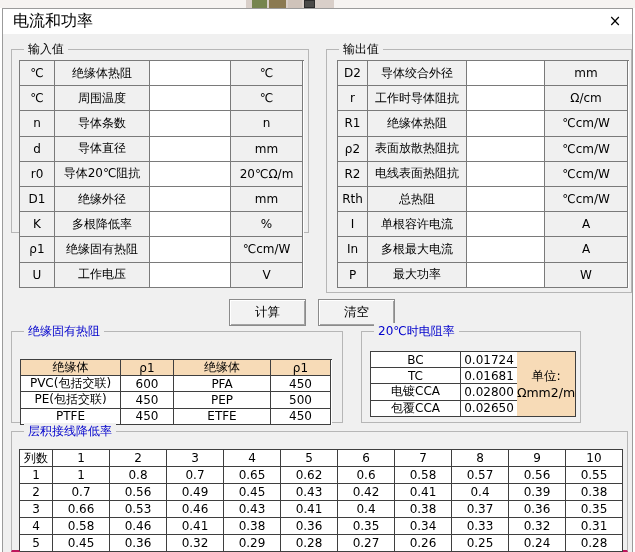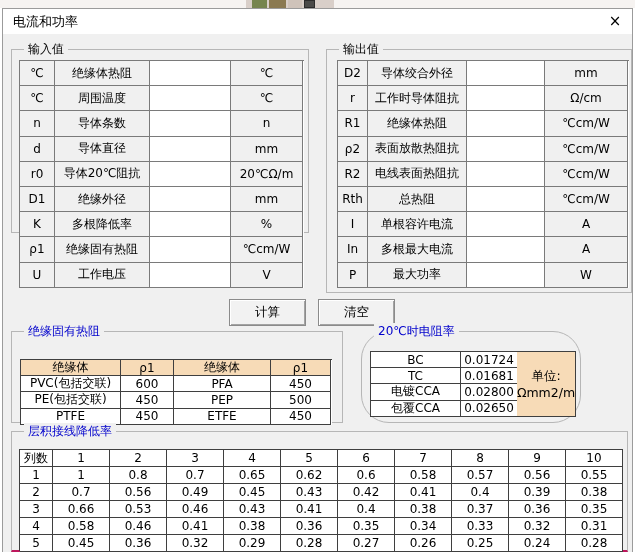--- a/index.html
+++ b/index.html
@@ -12,21 +12,21 @@
   .thumbs { position:absolute; left:246px; top:0; width:88px; height:8px; background:#d9cfc9; display:flex; gap:2px; padding-left:6px; }
   .th { height:8px; }
   .t1 { width:15px; background:#76854f; }
   .t2 { width:17px; background:#8b7a52; }
   .t3 { width:14px; background:#cfc3ba; }
   .t4 { width:11px; background:#4a4a48; border:1px solid #2c2c2c; }
 
   
   .dialog { position:absolute; left:2px; top:8px; width:631px; height:544px; background:#f0f0f0; border:1px solid #9b9b9b; border-bottom:none; }
   .titlebar { position:absolute; left:0; top:0; width:100%; height:25px; background:#ffffff; display:flex; align-items:center; }
-  .title { padding-left:10px; font-size:13px; }
+  .title { padding-left:10px; font-size:16px; }
   .close { position:absolute; right:6px; top:2px; width:22px; height:21px; background:transparent; border:none; font-size:15px; line-height:21px; text-align:center; cursor:pointer; color:#000; font-family:"DejaVu Sans",sans-serif; }
 
   
   .groupbox { position:absolute; border:1px solid #b6b6b6; }
   .glabel { position:absolute; top:-9px; left:12px; background:#f0f0f0; padding:0 4px; font-size:12px; white-space:nowrap; }
   .glabel.blue { color: var(--blue, #0000cc); }
 
   
   .tbl { display:grid; position:absolute; border-top:1px solid var(--bc,#7a7a7a); border-left:1px solid var(--bc,#7a7a7a); background:#fff; }
   .cell { border-right:1px solid var(--bc,#7a7a7a); border-bottom:1px solid var(--bc,#7a7a7a); display:flex; align-items:center; justify-content:center; white-space:nowrap; overflow:hidden; font-size:12px; }
@@ -44,21 +44,21 @@
   
   .btn { position:absolute; width:77px; height:27px; background:#f2f2f2; border:1px solid #8b8b8b; box-shadow: inset 1px 1px 0 #ffffff, inset -1px -1px 0 #a3a3a3; font-size:12.5px; font-family:"DejaVu Sans","Liberation Sans",sans-serif; cursor:pointer; }
   .btn.calc  { left:226px; top:290px; }
   .btn.clear { left:315px; top:290px; }
 
   
   .thermal-group { left:8px;  top:322px; width:332px; height:92px; }
   .thermal-tbl { --bc:#3f3f3f; left:8px; top:19px; width:312px; height:66px; grid-template-columns:100px 53px 97px 60px; grid-auto-rows:16.2px;margin-top:8px; }
   .thermal-tbl div:nth-of-type(-n+4) { background: var(--peach, #f7dbb7); }
 
-  .resist-group { left:358px; top:322px; width:220px; height:92px;border-radius:28px; }
+  .resist-group { left:358px; top:322px; width:220px; height:92px; }
   .resist-tbl { --bc:#3f3f3f; left:8px; top:19px; width:148px; height:66px; grid-template-columns:90px 57px; grid-auto-rows:16.2px; }
   .unit-box { position:absolute; left:155px; top:19px; width:59px; height:66px; background:var(--peach,#f7dbb7); border:1px solid #3f3f3f; border-left:none; display:flex; flex-direction:column; align-items:center; justify-content:center; line-height:1.4; font-size:12.5px; }
 
   .derate-group { left:8px; top:422px; width:617px; height:121px; border-bottom:2px solid #be185d; }
   .derate-tbl { --bc:#3f3f3f; left:7px; top:17px; width:604px; height:102px; grid-template-columns:33px repeat(10, 57px); grid-auto-rows:17px; }
   .derate-tbl .cell { background:#fff; }
 </style>
 </head>
 <body>
 

